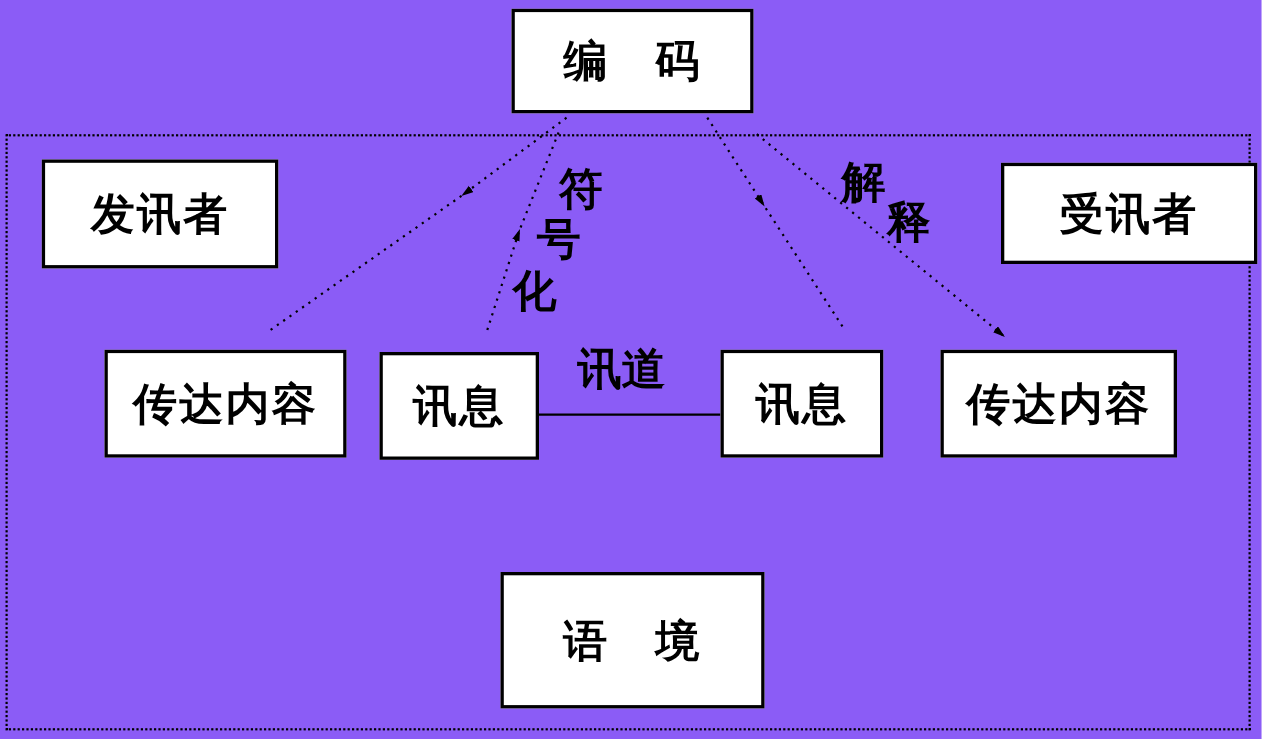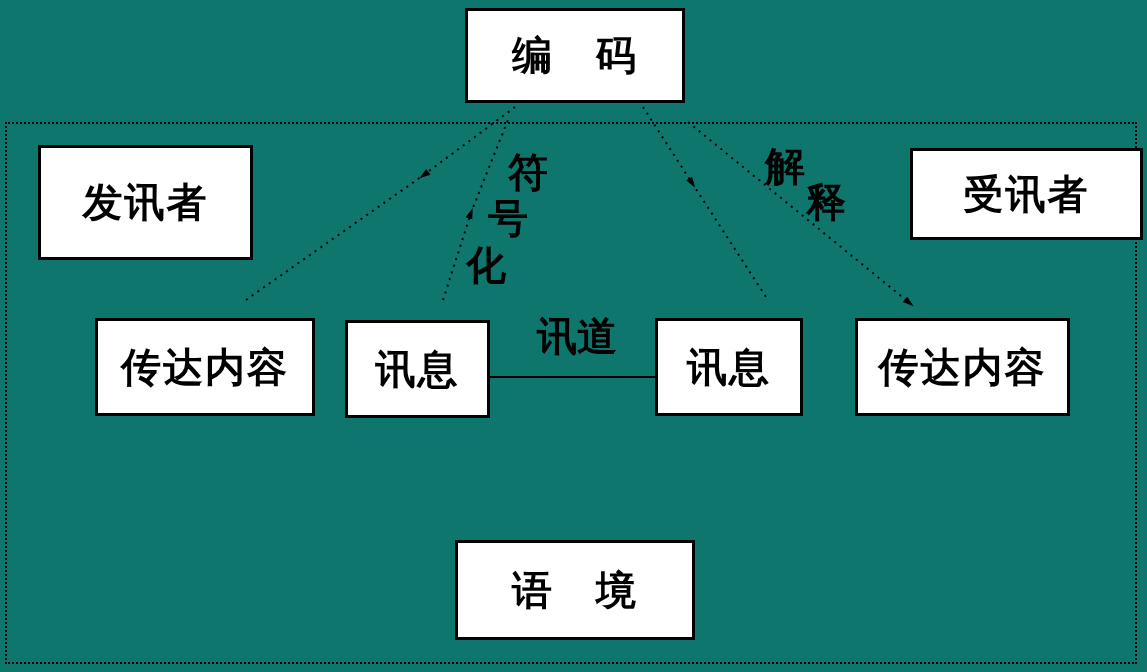--- a/index.html
+++ b/index.html
@@ -1,41 +1,40 @@
 <!DOCTYPE html>
 <html><head>
 <meta charset="utf-8">
 <style>
   html,body{margin:0;padding:0;background:#ffffff;}
   #stage{
     position:relative;
     width:1147px;height:672px;
-    background:#0f766e;
-    font-family:Liberation Sans, sans-serif;
+    background:#8b5cf6;
+    font-family:Liberation Serif, serif;
     color:#000;
     overflow:hidden;
   }
   .box{
     position:absolute;
     border:3px solid #000;
     background:#fff;
     display:flex;align-items:center;justify-content:center;
     font-size:40px;
     font-weight:600;
     letter-spacing:2px;
     white-space:nowrap;
     box-sizing:border-box;
   }
   .freelabel{
     position:absolute;
     font-size:40px;
     font-weight:600;
     line-height:1;
     white-space:nowrap;
-    margin-left:12px;
   }
   #outer-frame{
     position:absolute;
     left:5px;top:122px;width:1132px;height:542px;
     border:2px dotted #000;
     box-sizing:border-box;
   }
   #connector-layer{
     position:absolute;left:0;top:0;width:1147px;height:672px;
     pointer-events:none;
@@ -59,33 +58,33 @@
     </defs>
     <polyline class="dash" points="515,107 421,177 243,302" marker-mid="url(#arr)"></polyline>
     <polyline class="dash" points="443,300 472,210 508,120" marker-mid="url(#arr)"></polyline>
     <polyline class="dash" points="643,107 694,186 768,300" marker-mid="url(#arr)"></polyline>
     <line class="dash" x1="688" y1="122" x2="912" y2="305" marker-end="url(#arr)"></line>
     <line class="solid" x1="490" y1="377" x2="655" y2="377"></line>
   </svg>
 
   <div class="box" style="left:465px;top:8px;width:220px;height:95px;">编　码</div>
 
-  <div class="box" style="left:38px;top:145px;width:215px;height:115px;">发讯者</div>
+  <div class="box" style="left:38px;top:145px;width:215px;height:99px;">发讯者</div>
 
   <div class="box" style="left:910px;top:148px;width:233px;height:92px;">受讯者</div>
 
   <div class="box" style="left:95px;top:318px;width:220px;height:98px;">传达内容</div>
 
   <div class="box" style="left:345px;top:320px;width:145px;height:98px;">讯息</div>
 
   <div class="box" style="left:655px;top:318px;width:148px;height:98px;">讯息</div>
 
   <div class="box" style="left:855px;top:318px;width:215px;height:98px;">传达内容</div>
 
-  <div class="box" style="left:455px;top:540px;width:240px;height:100px;">语　境</div>
+  <div class="box" style="left:455px;top:520px;width:240px;height:124px;">语　境</div>
 
   <span class="freelabel" style="left:525px;top:316px;">讯道</span>
 
 
   <span class="vchar" style="left:508px;top:152px;">符</span>
   <span class="vchar" style="left:488px;top:198px;">号</span>
   <span class="vchar" style="left:466px;top:245px;">化</span>
 
   <span class="vchar" style="left:765px;top:146px;">解</span>
   <span class="vchar" style="left:806px;top:182px;">释</span>

